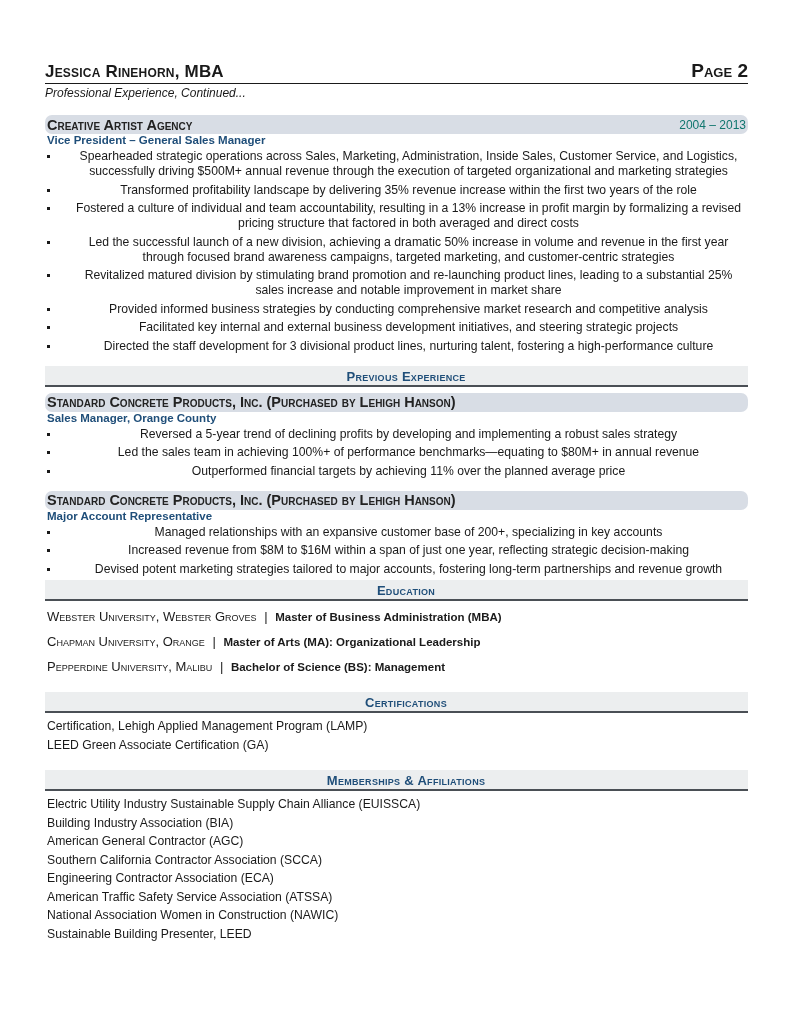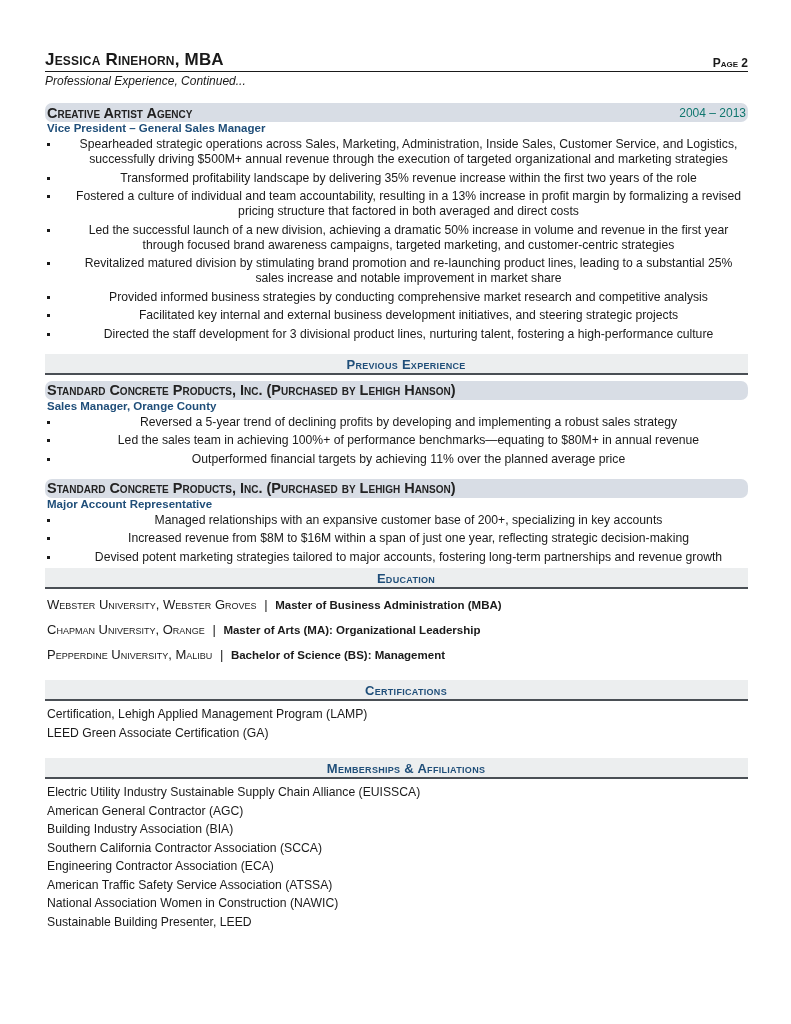--- a/index.html
+++ b/index.html
@@ -1,23 +1,23 @@
 <!DOCTYPE html>
 <html><head>
 <meta charset="utf-8">
 <style>
   html, body { margin: 0; padding: 0; background: #ffffff; }
   body { width: 791px; height: 1024px; position: relative; overflow: hidden;
          font-family: "Liberation Sans", "DejaVu Sans", sans-serif; color: #1a1a1a; }
-  .page { position: absolute; left: 45px; top: 48px; width: 703px; }
+  .page { position: absolute; left: 45px; top: 60px; width: 703px; }
 
   .hdr { display: flex; justify-content: space-between; align-items: flex-end;
          border-bottom: 1.5px solid #1a1a1a; padding-bottom: 1px; height: 22px; }
   .hdr-name { font-size: 17px; font-weight: bold; font-variant: small-caps; letter-spacing: 0.2px; }
-  .hdr-page { font-size: 12px; font-weight: bold; font-variant: small-caps; }
+  .hdr-page { font-size: 19px; font-weight: bold; font-variant: small-caps; }
   .hdr-sub { font-size: 12px; font-style: italic; margin-top: 2px; }
 
   .co-bar { background: #d8dde5; display: flex; justify-content: space-between; align-items: center;
             height: 19px; padding: 0 2px; border-radius: 7px; }
   .co-name { font-size: 14.5px; font-weight: bold; font-variant: small-caps; color: #222; }
   .co-dates { font-size: 12px; color: #0f766e; }
   .role { font-size: 11.5px; font-weight: bold; color: #1f4e79; margin: 0 0 3px 2px; }
 
   ul.bullets { list-style: none; margin: 0; padding: 0; text-align: center; }
   ul.bullets li { position: relative; padding-left: 24px; font-size: 12.2px; line-height: 15px;
@@ -120,22 +120,22 @@
   <div class="plain" style="margin-top:4px">
     <div>Certification, Lehigh Applied Management Program (LAMP)</div>
     <div>LEED Green Associate Certification (GA)</div>
   </div>
 
   <div class="sec-bar" style="margin-top:16px">
     <span class="sec-title">Memberships &amp; Affiliations</span>
   </div>
   <div class="plain" style="margin-top:4px">
     <div>Electric Utility Industry Sustainable Supply Chain Alliance (EUISSCA)</div>
+    <div>Building Industry Association (BIA)</div>
     <div>American General Contractor (AGC)</div>
-    <div>Building Industry Association (BIA)</div>
     <div>Southern California Contractor Association (SCCA)</div>
     <div>Engineering Contractor Association (ECA)</div>
     <div>American Traffic Safety Service Association (ATSSA)</div>
     <div>National Association Women in Construction (NAWIC)</div>
     <div>Sustainable Building Presenter, LEED</div>
   </div>
 
 </div>
 
 </body></html>

